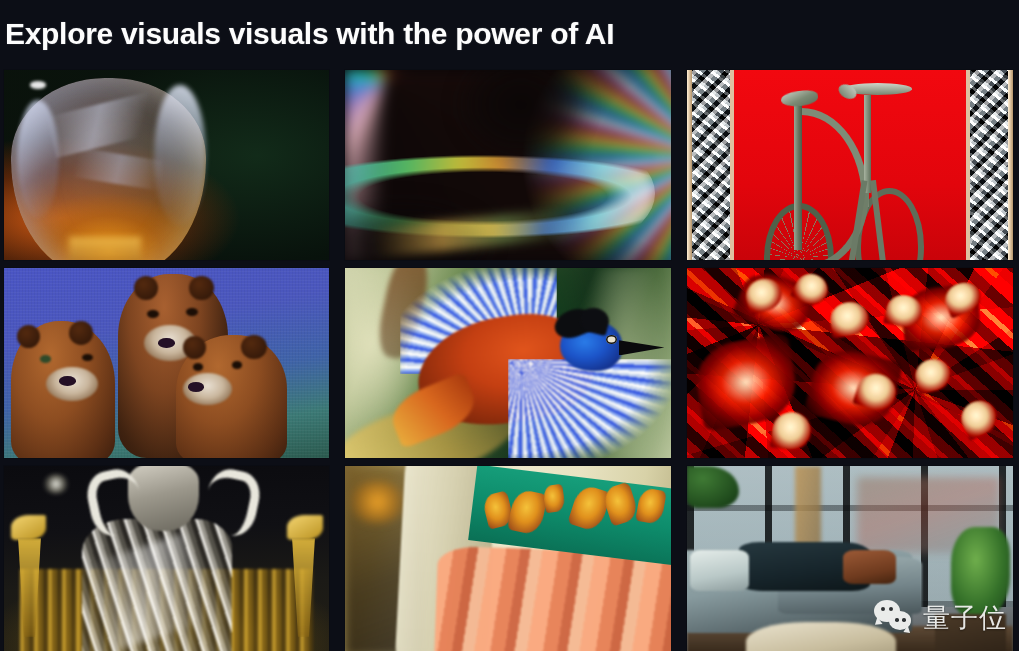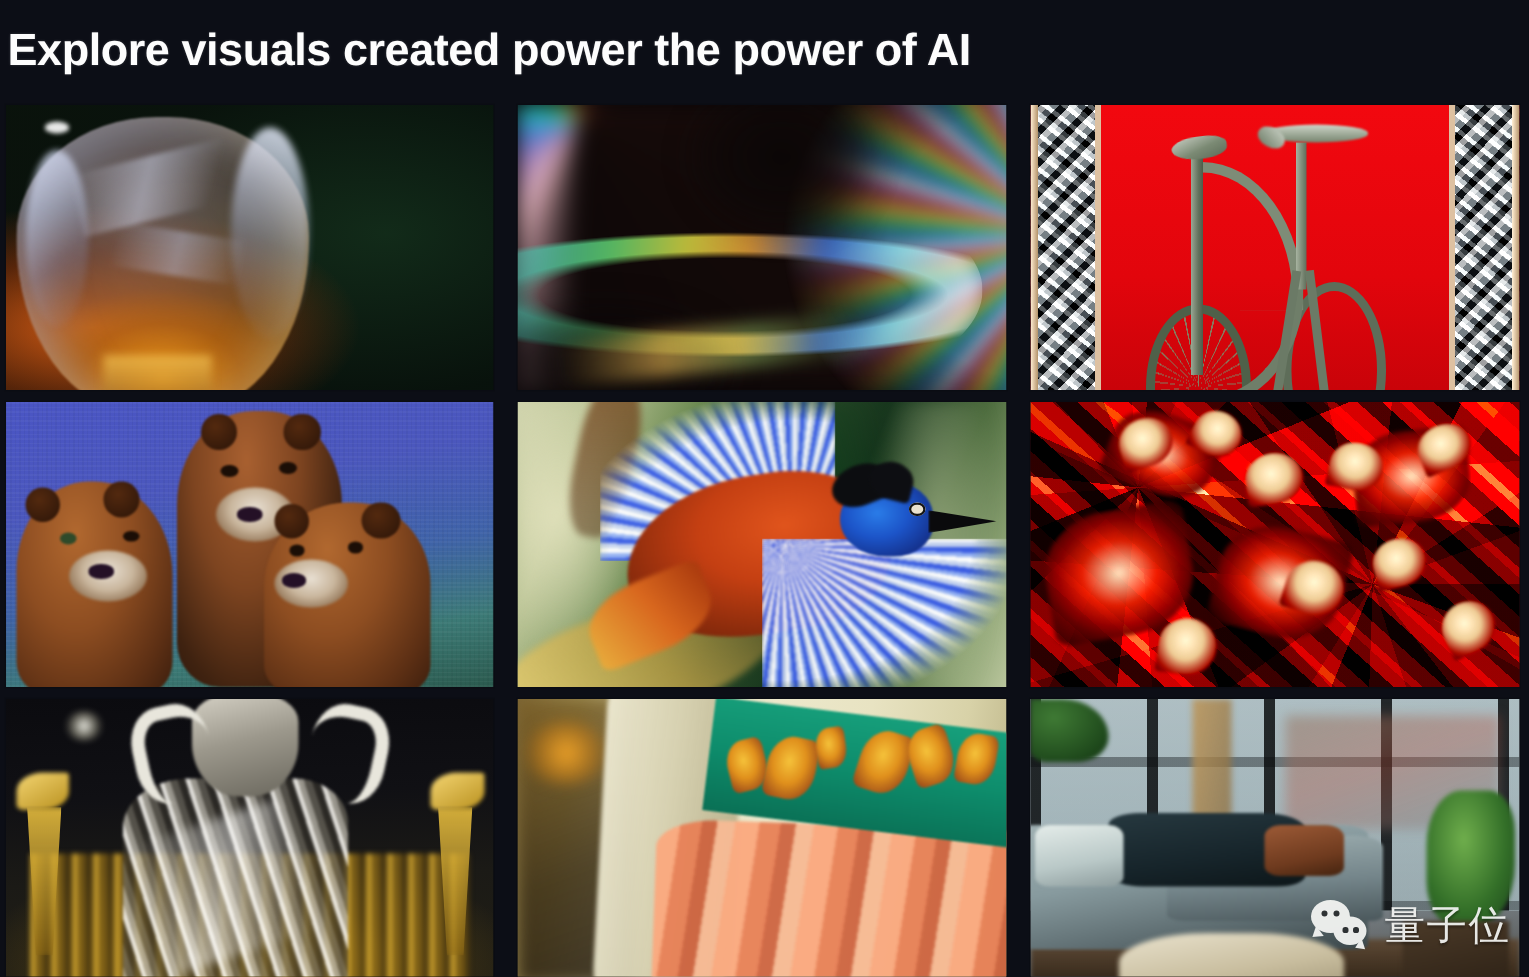--- a/index.html
+++ b/index.html
@@ -861,21 +861,21 @@
     color: #f2f3f1;
     letter-spacing: 1px;
     line-height: 1;
     text-shadow: 0 1px 2px rgba(0,0,0,0.45);
   }
 </style>
 </head>
 <body>
 
 <header id="page-header">
-  <h1 id="page-title">Explore visuals created power the power of AI</h1>
+  <h1 id="page-title">Explore visuals visuals with the power of AI</h1>
 </header>
 
 <main id="gallery-grid">
 
   <div class="gallery-tile">
     <div class="tile-art art-glass">
       <div class="glass-bowl"></div>
       <div class="glass-rim-l"></div>
       <div class="glass-rim-r"></div>
       <div class="glass-facet-a"></div>

